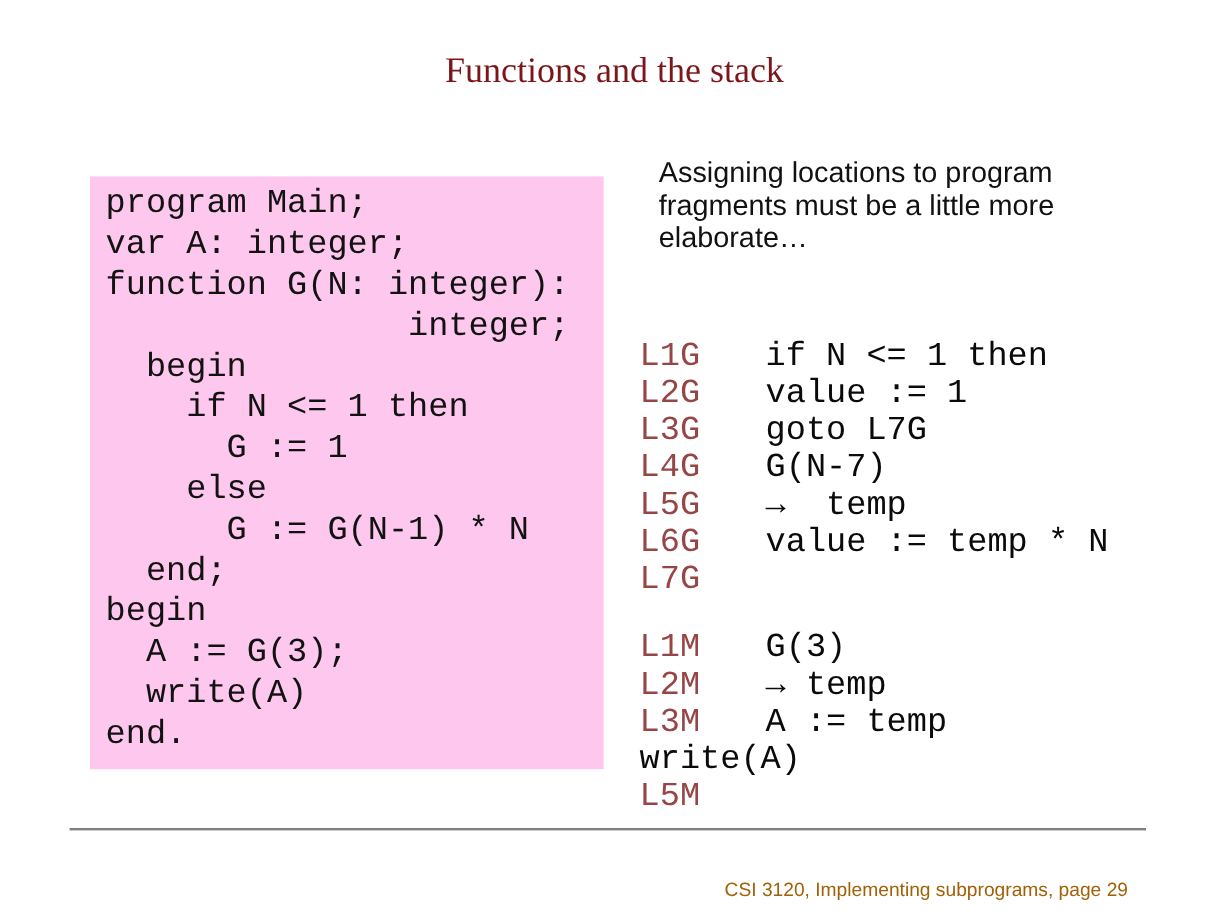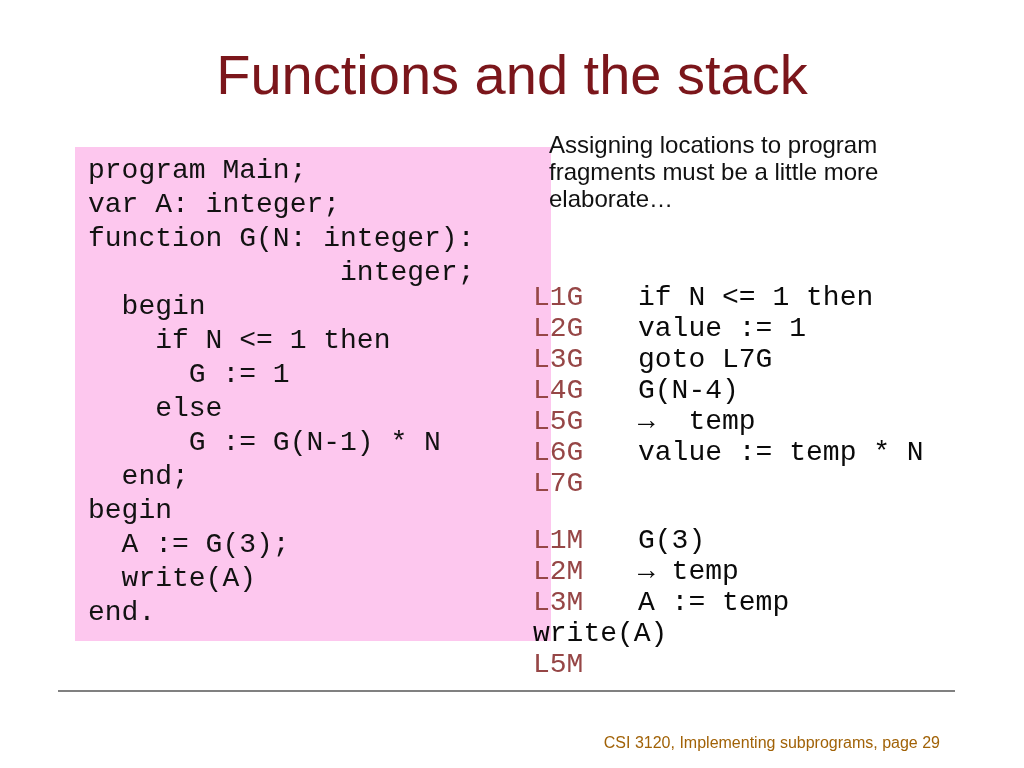--- a/index.html
+++ b/index.html
@@ -10,30 +10,31 @@
     background: #ffffff;
     overflow: hidden;
     font-family: "Liberation Sans", sans-serif;
   }
   .title {
     position: absolute;
     top: 42px;
     left: 0;
     width: 100%;
     text-align: center;
-    font-size: 56px;
+    font-size: 30px;
     font-weight: 400;
     color: #7B161B;
     letter-spacing: 0px;
+    font-family: Liberation Serif, serif;
   }
   .code-box {
     position: absolute;
     left: 75px;
     top: 147px;
-    width: 476px;
+    width: 428px;
     height: 494px;
     background: #FDC7EE;
     box-sizing: border-box;
   }
   .code-box pre {
     margin: 0;
     padding: 7px 0 0 13px;
     font-family: "Liberation Mono", "DejaVu Sans Mono", monospace;
     font-size: 28px;
     line-height: 34px;
@@ -120,21 +121,21 @@
         <div class="asm-row">
         <span class="asm-label">L2G</span>
         <span class="asm-code">value := 1</span>
       </div>
         <div class="asm-row">
         <span class="asm-label">L3G</span>
         <span class="asm-code">goto L7G</span>
       </div>
         <div class="asm-row">
         <span class="asm-label">L4G</span>
-        <span class="asm-code">G(N-4)</span>
+        <span class="asm-code">G(N-7)</span>
       </div>
         <div class="asm-row">
         <span class="asm-label">L5G</span>
         <span class="asm-code">→  temp</span>
       </div>
         <div class="asm-row">
         <span class="asm-label">L6G</span>
         <span class="asm-code">value := temp * N</span>
       </div>
         <div class="asm-row">

